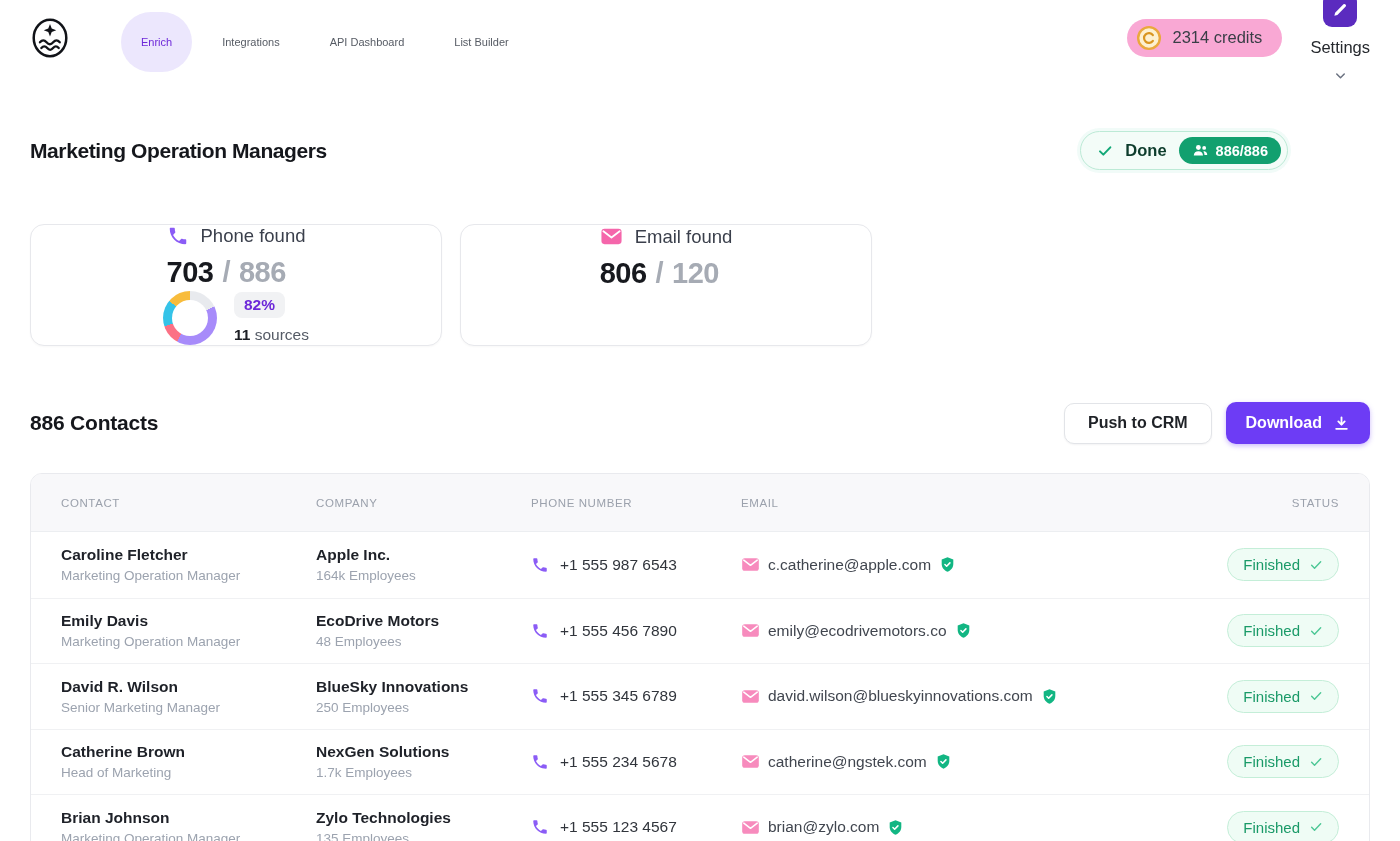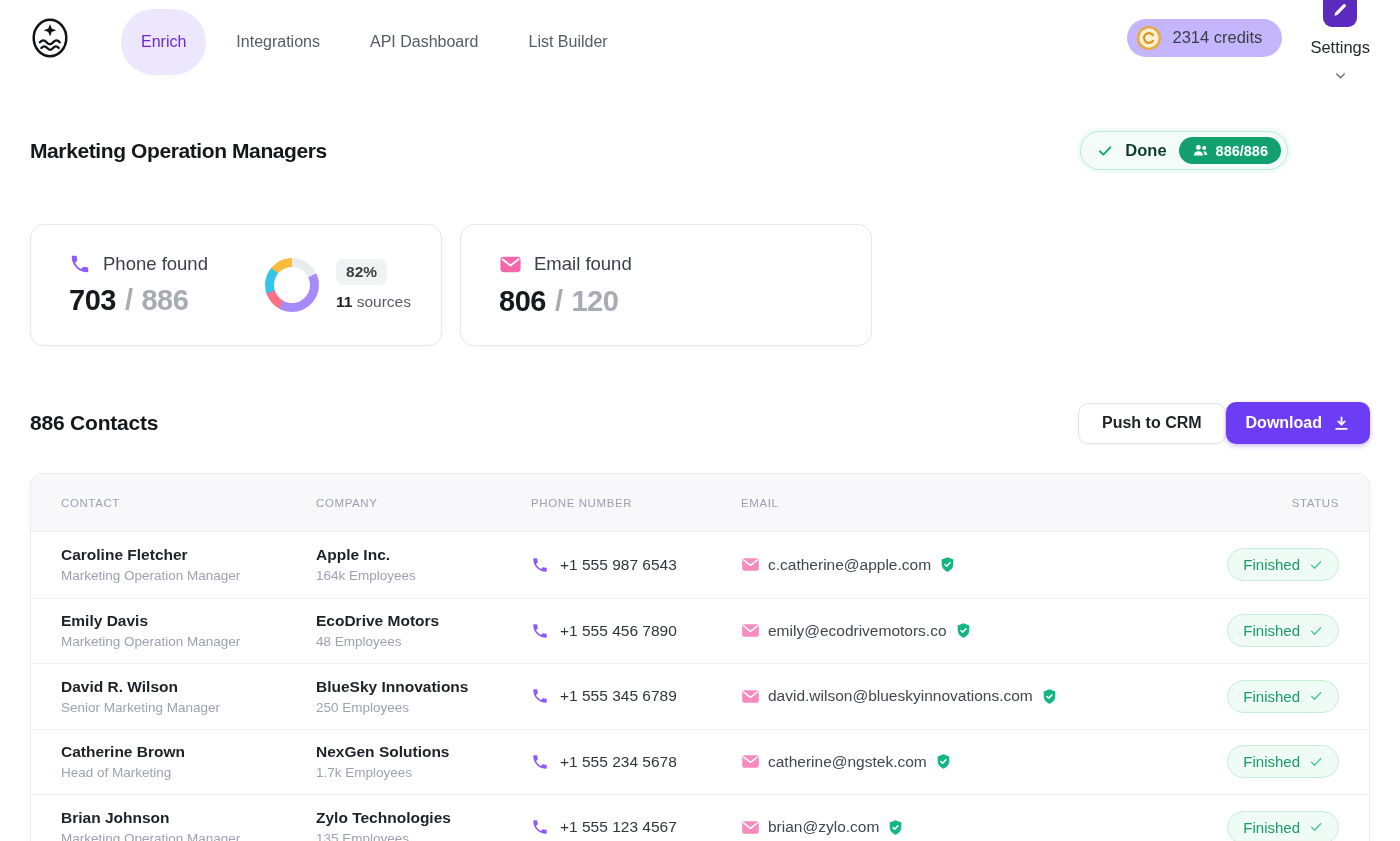--- a/index.html
+++ b/index.html
@@ -3,24 +3,24 @@
 <meta charset="utf-8">
 <style>
   * { margin:0; padding:0; box-sizing:border-box; }
   html,body { width:1400px; height:841px; overflow:hidden; background:#ffffff;
     font-family:"Liberation Sans","DejaVu Sans",sans-serif; color:#16181d; }
 
   
   .topbar { height:75px; display:flex; align-items:center; padding:0 30px 0 27px; }
   .logo { width:46px; height:46px; flex:none; }
   .nav { display:flex; align-items:center; gap:10px; margin-left:48px; }
-  .nav-item { font-size:16px; color:#565b64; padding:24px 20px; border-radius:999px; cursor:pointer; white-space:nowrap;margin-top:8px; }
+  .nav-item { font-size:11px; color:#565b64; padding:24px 20px; border-radius:999px; cursor:pointer; white-space:nowrap;margin-top:8px; }
   .nav-item.active { background:#ece7fd; color:#6d28d9; font-weight:500; }
   .topbar-right { margin-left:auto; display:flex; align-items:center; gap:28px; }
-  .credits-pill { display:flex; align-items:center; gap:10px; background:#c4b5fd;
+  .credits-pill { display:flex; align-items:center; gap:10px; background:#f9a8d4;
     border-radius:999px; padding:6px 20px 6px 9px; cursor:pointer; }
   .credits-pill .coin { width:26px; height:26px; flex:none; }
   .credits-text { font-size:16.5px; font-weight:500; color:#393e46; }
   .settings { display:flex; align-items:center; gap:11px; cursor:pointer;flex-direction:column; }
   .settings-avatar { width:34px; height:34px; border-radius:9px; background:#5b2bbf;
     display:flex; align-items:center; justify-content:center; }
   .settings-label { font-size:16.5px; font-weight:500; color:#26292e; }
 
   
   .page-head { margin-top:56px; padding:0 30px; display:flex; align-items:center; justify-content:space-between; }
@@ -30,39 +30,39 @@
     padding:5px 6px 5px 16px; box-shadow:0 0 0 3px rgba(16,185,129,0.06); }
   .done-text { font-size:16.5px; font-weight:600; color:#0e3d2d; }
   .done-count-pill { display:flex; align-items:center; gap:7px; background:#12a06f;
     border-radius:999px; padding:5px 13px; }
   .done-count-text { color:#ffffff; font-size:14.5px; font-weight:600; }
 
   
   .stats-row { margin-top:54px; padding:0 30px; display:flex; gap:18px; }
   .stat-card { width:412px; height:122px; border:1px solid #e7e8ec; border-radius:14px;
     background:#fff; display:flex; align-items:center; justify-content:space-between;
-    padding:0 30px 0 38px; box-shadow:0 1px 2px rgba(17,24,39,0.03); }
+    padding:0 30px 0 30px; box-shadow:0 1px 2px rgba(17,24,39,0.03);flex-direction:column; }
   .stat-label-row { display:flex; align-items:center; gap:12px; }
   .stat-label { font-size:18.5px; font-weight:500; color:#3a3f4b; }
   .stat-nums { margin-top:9px; font-size:29px; font-weight:700; letter-spacing:-0.5px; }
   .num-found { color:#17191e; }
   .num-sep { color:#a6abb4; margin:0 9px; }
   .num-total { color:#a6abb4; }
   .stat-right { display:flex; align-items:center; gap:17px; }
   .donut { width:54px; height:54px; border-radius:50%; position:relative; flex:none; }
   .donut::after { content:""; position:absolute; inset:9px; background:#fff; border-radius:50%; }
   .pct-badge { display:inline-block; background:#f1f2f4; border-radius:8px;
-    padding:4px 10px; font-size:15.5px; font-weight:600; color:#404040; }
+    padding:4px 10px; font-size:15.5px; font-weight:600; color:#6d28d9; }
   .sources-line { margin-top:8px; font-size:15.5px; color:#555b66; }
   .sources-line .src-num { color:#1c1e24; font-weight:600; }
 
   
   .contacts-head { margin-top:56px; padding:0 30px; display:flex; align-items:center; justify-content:space-between; }
   .contacts-title { font-size:21px; font-weight:700; letter-spacing:-0.2px; color:#15171c; }
-  .contacts-actions { display:flex; align-items:center; }
+  .contacts-actions { display:flex; align-items:center; gap:14px; }
   .btn-outline { height:41px; padding:0 23px; background:#fff; border:1px solid #e2e4e8;
     border-radius:10px; font-size:16px; font-weight:600; color:#1f2227; cursor:pointer;
     font-family:inherit; box-shadow:0 1px 2px rgba(17,24,39,0.05); }
   .btn-primary { height:42px; padding:0 20px; background:#6d3cf5; border:none;
     border-radius:10px; font-size:16px; font-weight:600; color:#fff; cursor:pointer;
     font-family:inherit; display:flex; align-items:center; gap:11px;
     box-shadow:0 2px 5px rgba(109,60,245,0.35); }
 
   
   .table { margin:29px 30px 0; border:1px solid #e9eaee; border-radius:12px; overflow:hidden; }

